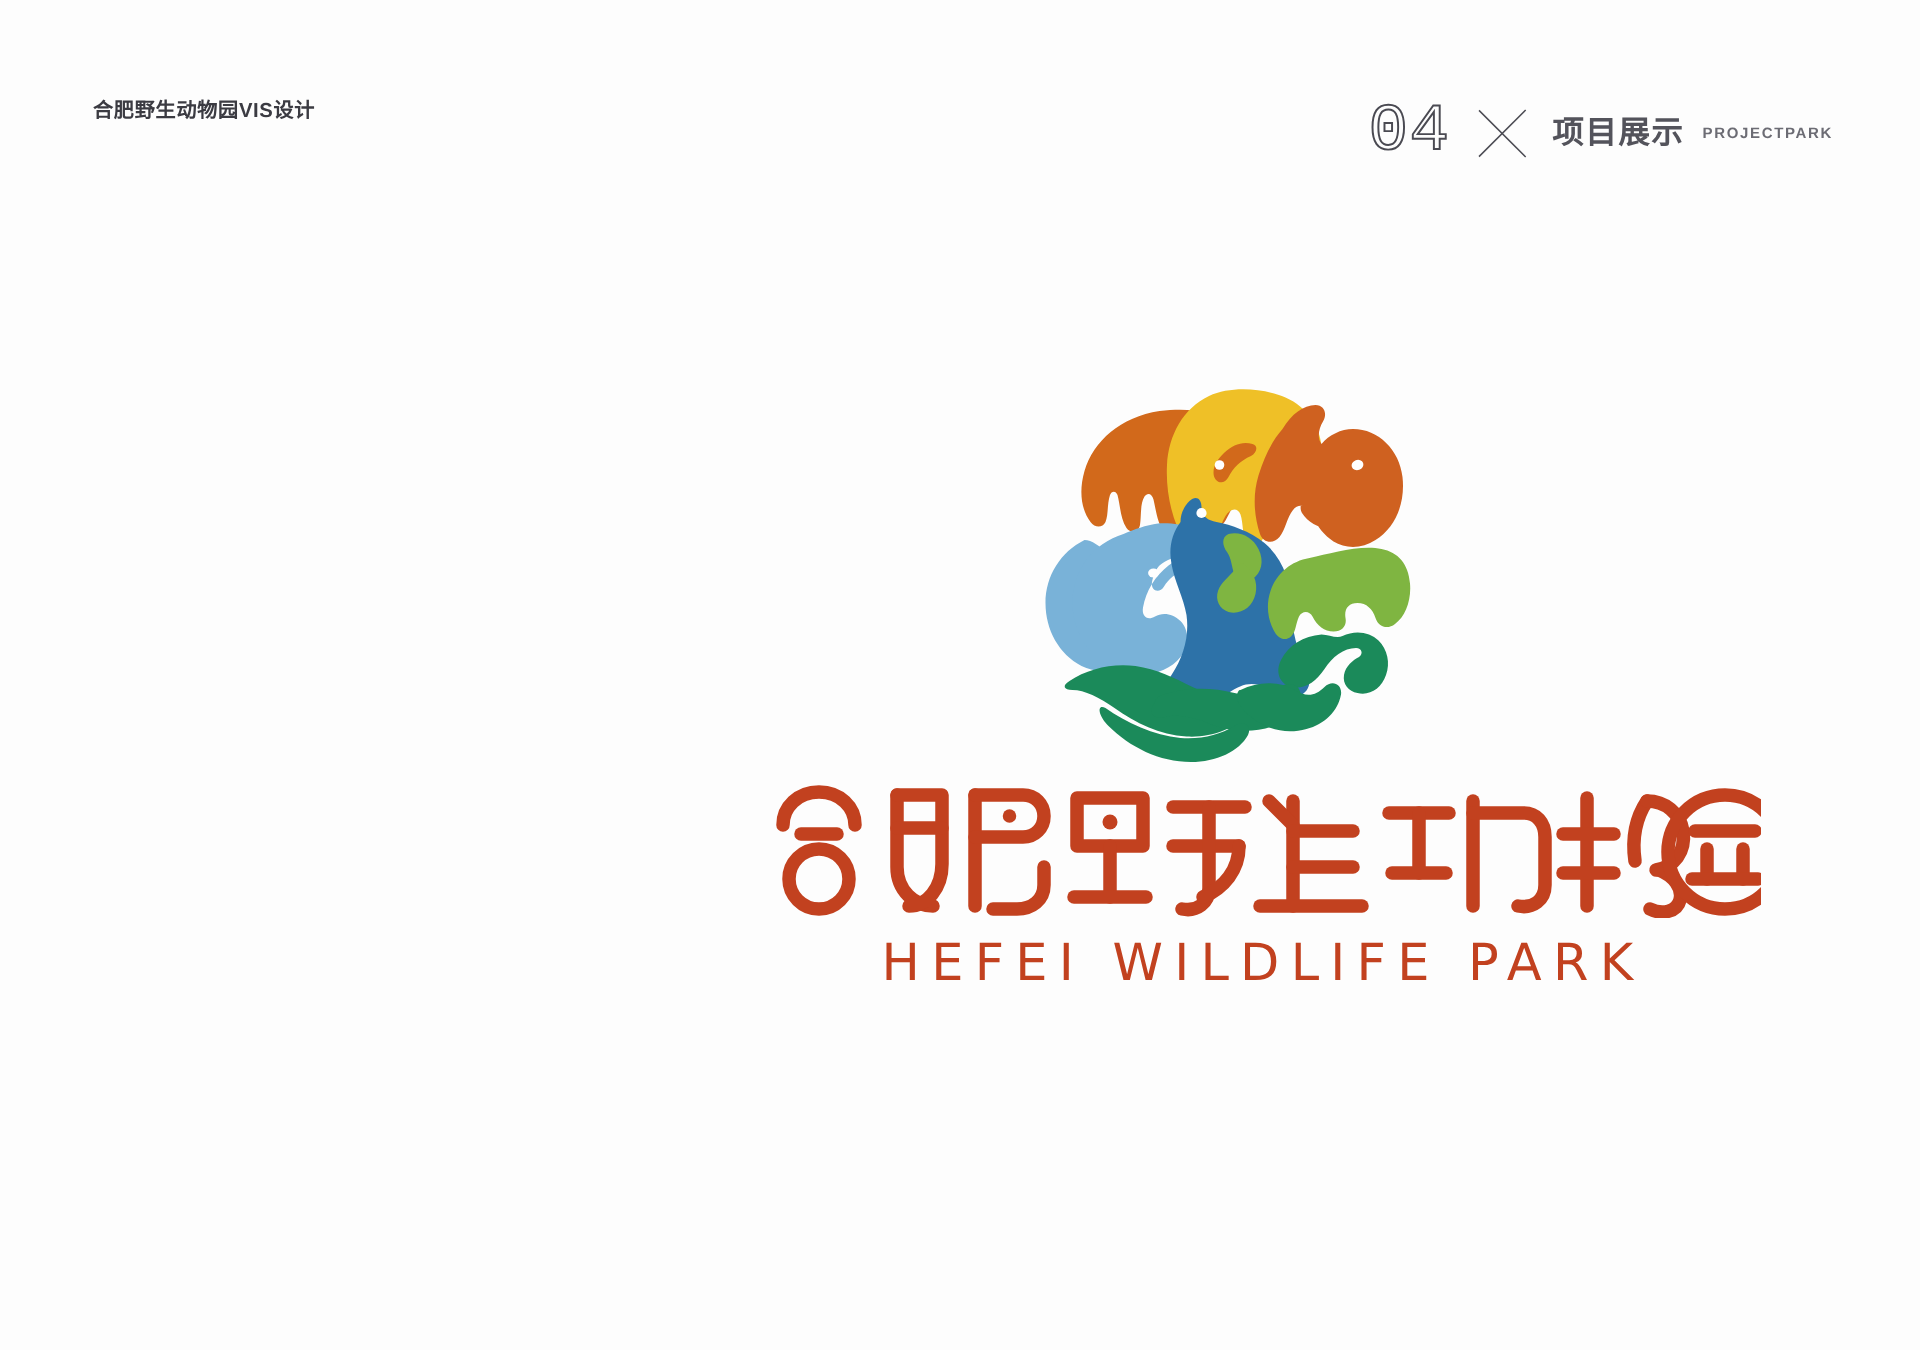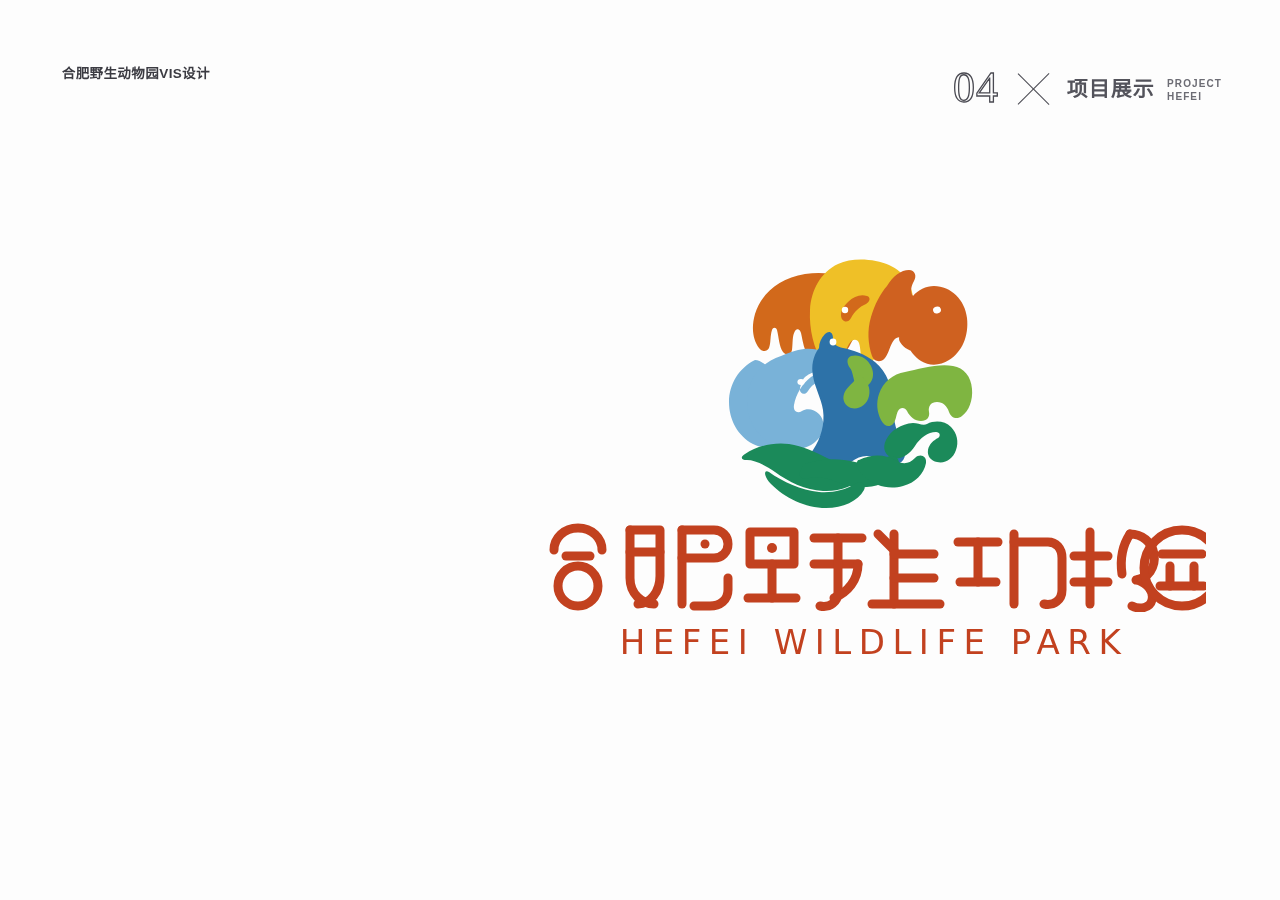--- a/index.html
+++ b/index.html
@@ -45,21 +45,21 @@
     align-items: center;
     gap: 12px;
   }
   .marker-num {
     font-size: 44px;
     font-weight: 400;
     letter-spacing: 1px;
     line-height: 1;
     color: transparent;
     -webkit-text-stroke: 1.3px #4a4a52;
-    font-family: Liberation Serif, serif;
+    font-family: Liberation Mono, monospace;
     padding-bottom: 2px;
   }
   .marker-x {
     width: 44px;
     height: 44px;
     position: relative;
     flex: 0 0 auto;
   }
   .marker-x::before,
   .marker-x::after {
@@ -79,21 +79,21 @@
     flex-direction: row;
     justify-content: center;
     line-height: 1.08;
     font-size: 21px;
     font-weight: 700;
     color: #53535b;
     letter-spacing: 1px;
   }
   .marker-en {
     display: flex;
-    flex-direction: column;
+    flex-direction: row;
     justify-content: flex-start;
     line-height: 1.25;
     font-size: 10px;
     font-weight: 700;
     letter-spacing: 1.1px;
     color: #6c6c74;
     padding-top: 3px;
   }
 
   
@@ -116,21 +116,21 @@
     line-height: 36px;
     color: #2e2e33;
     margin: 0;
     text-align: justify;
     letter-spacing: .2px;
   }
 
   
   .logo-lockup {
     position: absolute;
-    left: 524px;
+    left: 492px;
     top: 248px;
     width: 700px;
     height: 440px;
   }
   .logo-mark {
     position: absolute;
     left: 185px;
     top: 0;
     width: 290px;
     height: 270px;
@@ -169,21 +169,21 @@
 
   <div class="section-marker">
     <span class="marker-num">04</span>
     <span class="marker-x"></span>
     <span class="marker-cn">
       <span>项目</span>
       <span>展示</span>
     </span>
     <span class="marker-en">
       <span>PROJECT</span>
-      <span>HEFEI</span>
+      <span>PARK</span>
     </span>
   </div>
 
 
   <div class="logo-lockup">
 
     <div class="logo-mark">
       <svg viewBox="0 0 290 270" xmlns="http://www.w3.org/2000/svg" aria-hidden="true">
 
         <g>

